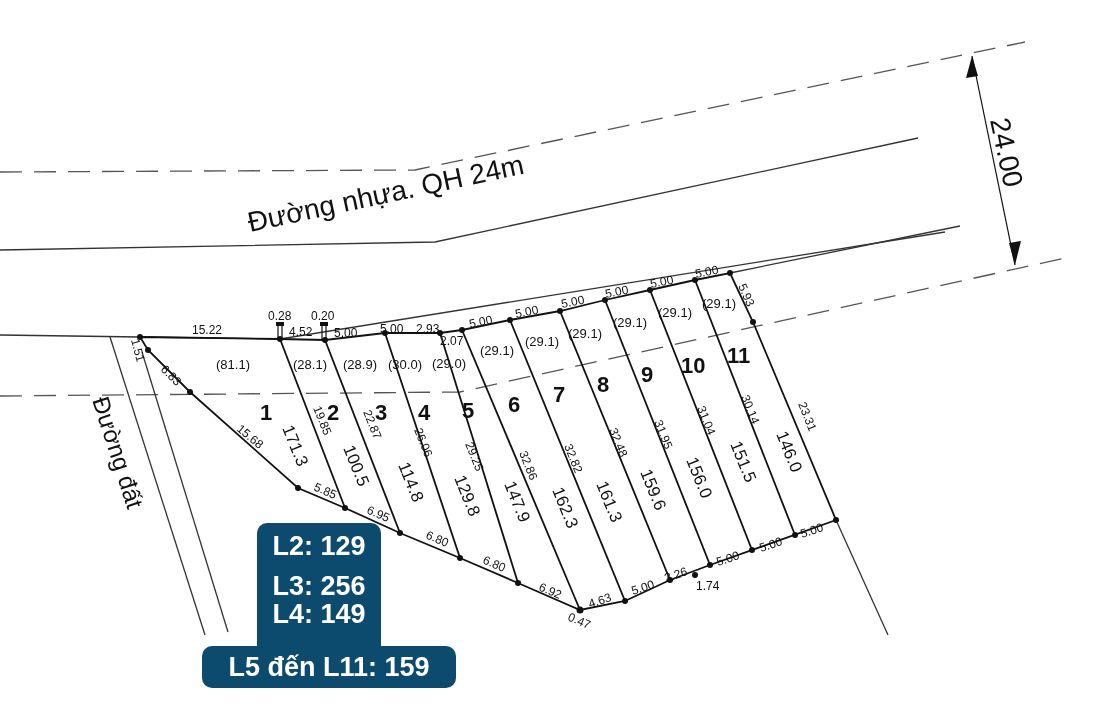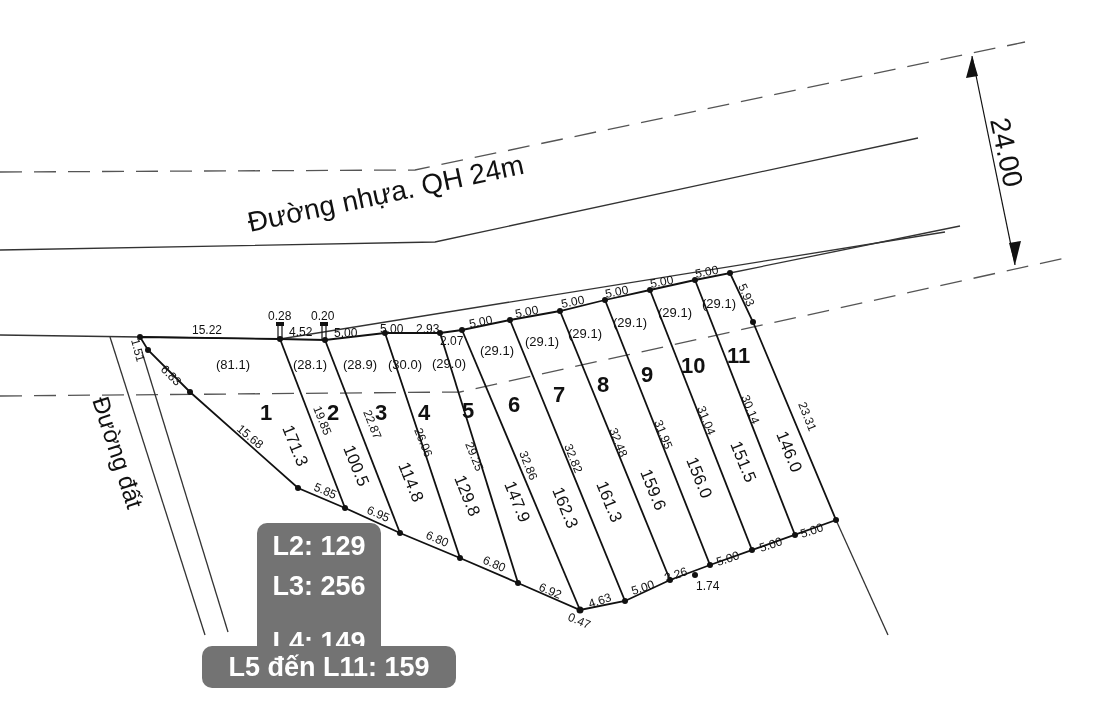--- a/index.html
+++ b/index.html
@@ -8,21 +8,21 @@
   .thin { stroke:#333; stroke-width:1.3; fill:none; }
   .bold { stroke:#111; stroke-width:1.8; fill:none; }
   .dash { stroke:#555; stroke-width:1.3; fill:none; stroke-dasharray:22 12; }
   .dot { fill:#111; }
   .dim { font-size:12px; fill:#111; font-family:"Liberation Sans", sans-serif; }
   .paren { font-size:13px; fill:#111; font-family:"Liberation Sans", sans-serif; }
   .area { font-size:17px; fill:#111; font-family:"Liberation Sans", sans-serif; }
   .lot { font-size:22px; font-weight:bold; fill:#111; font-family:"Liberation Sans", sans-serif; }
   .road { font-size:28px; fill:#111; font-family:"Liberation Sans", sans-serif; }
   .road2 { font-size:24px; fill:#111; font-family:"Liberation Sans", sans-serif; }
-  .price-box { position:absolute; background:#737373; color:#fff; font-weight:bold; font-family:"Liberation Sans", sans-serif;text-decoration:underline; }
+  .price-box { position:absolute; background:#0c4a6e; color:#fff; font-weight:bold; font-family:"Liberation Sans", sans-serif;text-decoration:underline; }
   .price-top { left:257px; top:523px; width:124px; height:128px; border-radius:10px 10px 0 0; }
   .price-bottom { left:202px; top:646px; width:254px; height:42px; border-radius:10px; }
   .price-line { position:absolute; font-size:27px; width:100%; text-align:center; line-height:38px; }
 </style>
 </head>
 <body>
 
 <svg id="plan" viewBox="0 0 1094 720" xmlns="http://www.w3.org/2000/svg">
 
   <path class="dash" d="M0 172 L415 170 L1025 42"></path>
@@ -189,17 +189,17 @@
     <text class="area" transform="translate(640,472) rotate(68)">159.6</text>
     <text class="area" transform="translate(686,460) rotate(68)">156.0</text>
     <text class="area" transform="translate(730,444) rotate(68)">151.5</text>
     <text class="area" transform="translate(776,434) rotate(68)">146.0</text>
   </g>
 </svg>
 
 <div class="price-box price-top">
   <div class="price-line" style="top:4px;">L2: 129</div>
   <div class="price-line" style="top:44px;">L3: 256</div>
-  <div class="price-line" style="top:100px;">L4: 149</div>
+  <div class="price-line" style="top:72px;">L4: 149</div>
 </div>
 <div class="price-box price-bottom">
   <div class="price-line" style="top:2px;">L5 đến L11: 159</div>
 </div>
 
 </body></html>

